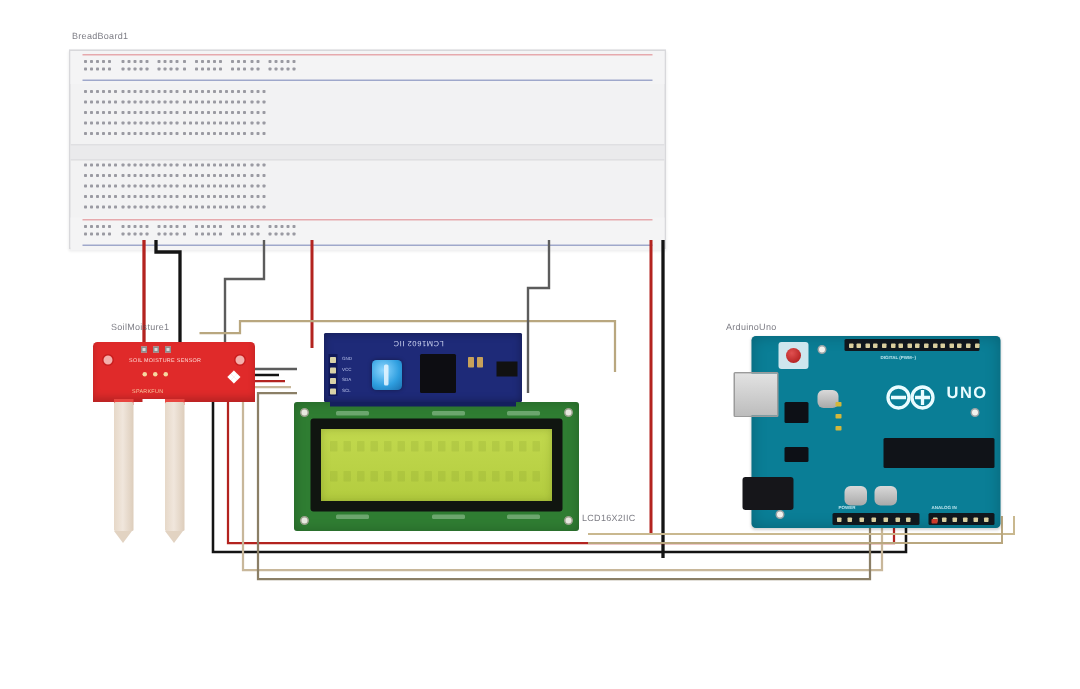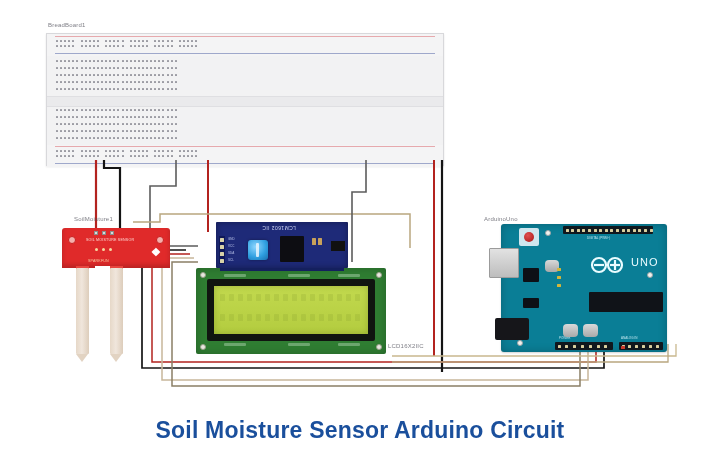--- a/index.html
+++ b/index.html
@@ -85,21 +85,21 @@
   .i2c-lbl{position:absolute;font-size:3px;color:#b9c2ea;filter:blur(.2px);}
   .i2c-res{position:absolute;width:4px;height:7px;background:#c8a15a;border-radius:.5px;}
   .lcd-hdr{position:absolute;left:24px;top:40px;width:124px;height:9px;background:#14205e;}
   .lcd-hpin{position:absolute;width:4px;height:4px;background:#cfc79c;
        border:.5px solid #8e8a6a;box-sizing:border-box;border-radius:.5px;}
 
   
   #uno{left:489px;top:224px;width:178px;height:128px;}
   .uno-pcb{position:absolute;left:12px;top:0;width:166px;height:128px;
        background:#0a7e96;border-radius:3px;
-       box-shadow:inset 0 0 10px rgba(0,0,0,.22),0 1px 2px rgba(0,0,0,.18);}
+       box-shadow:inset 0 0 10px rgba(0,0,0,.22),0 1px 2px rgba(0,0,0,.18);font-weight:bold;}
   .uno-usb{position:absolute;left:0;top:24px;width:30px;height:30px;
        background:linear-gradient(180deg,#e2e2e2,#bdbdbd);
        border:1px solid #9b9b9b;border-radius:1px;box-sizing:border-box;}
   .uno-pwr{position:absolute;left:6px;top:94px;width:34px;height:22px;
        background:#16161a;border-radius:2px;}
   .uno-reset{position:absolute;left:18px;top:4px;width:20px;height:18px;
        background:#cfe6ee;border-radius:2px;}
   .uno-reset:after{content:"";position:absolute;left:5px;top:4px;width:10px;height:10px;
        border-radius:50%;background:radial-gradient(circle at 38% 34%,#e05050,#a81414);}
   .uno-hdr{position:absolute;height:8px;background:#10171d;border-radius:1px;}
@@ -851,14 +851,13 @@
       <div class="uno-xtal" style="left:82px;top:100px;width:15px;height:13px;"></div>
       <div class="uno-led" style="left:56px;top:44px;background:#d4b73a;"></div>
       <div class="uno-led" style="left:56px;top:52px;background:#d4b73a;"></div>
       <div class="uno-led" style="left:56px;top:60px;background:#d4b73a;"></div>
       <div class="uno-led" style="left:120px;top:122px;background:#cc3a2a;"></div>
     </div>
     <div class="uno-usb"></div>
     <div class="uno-pwr"></div>
   </div>
 
-  <div id="title">Soil Moisture Sensor Arduino Circuit</div>
 </div>
 
 </body></html>

